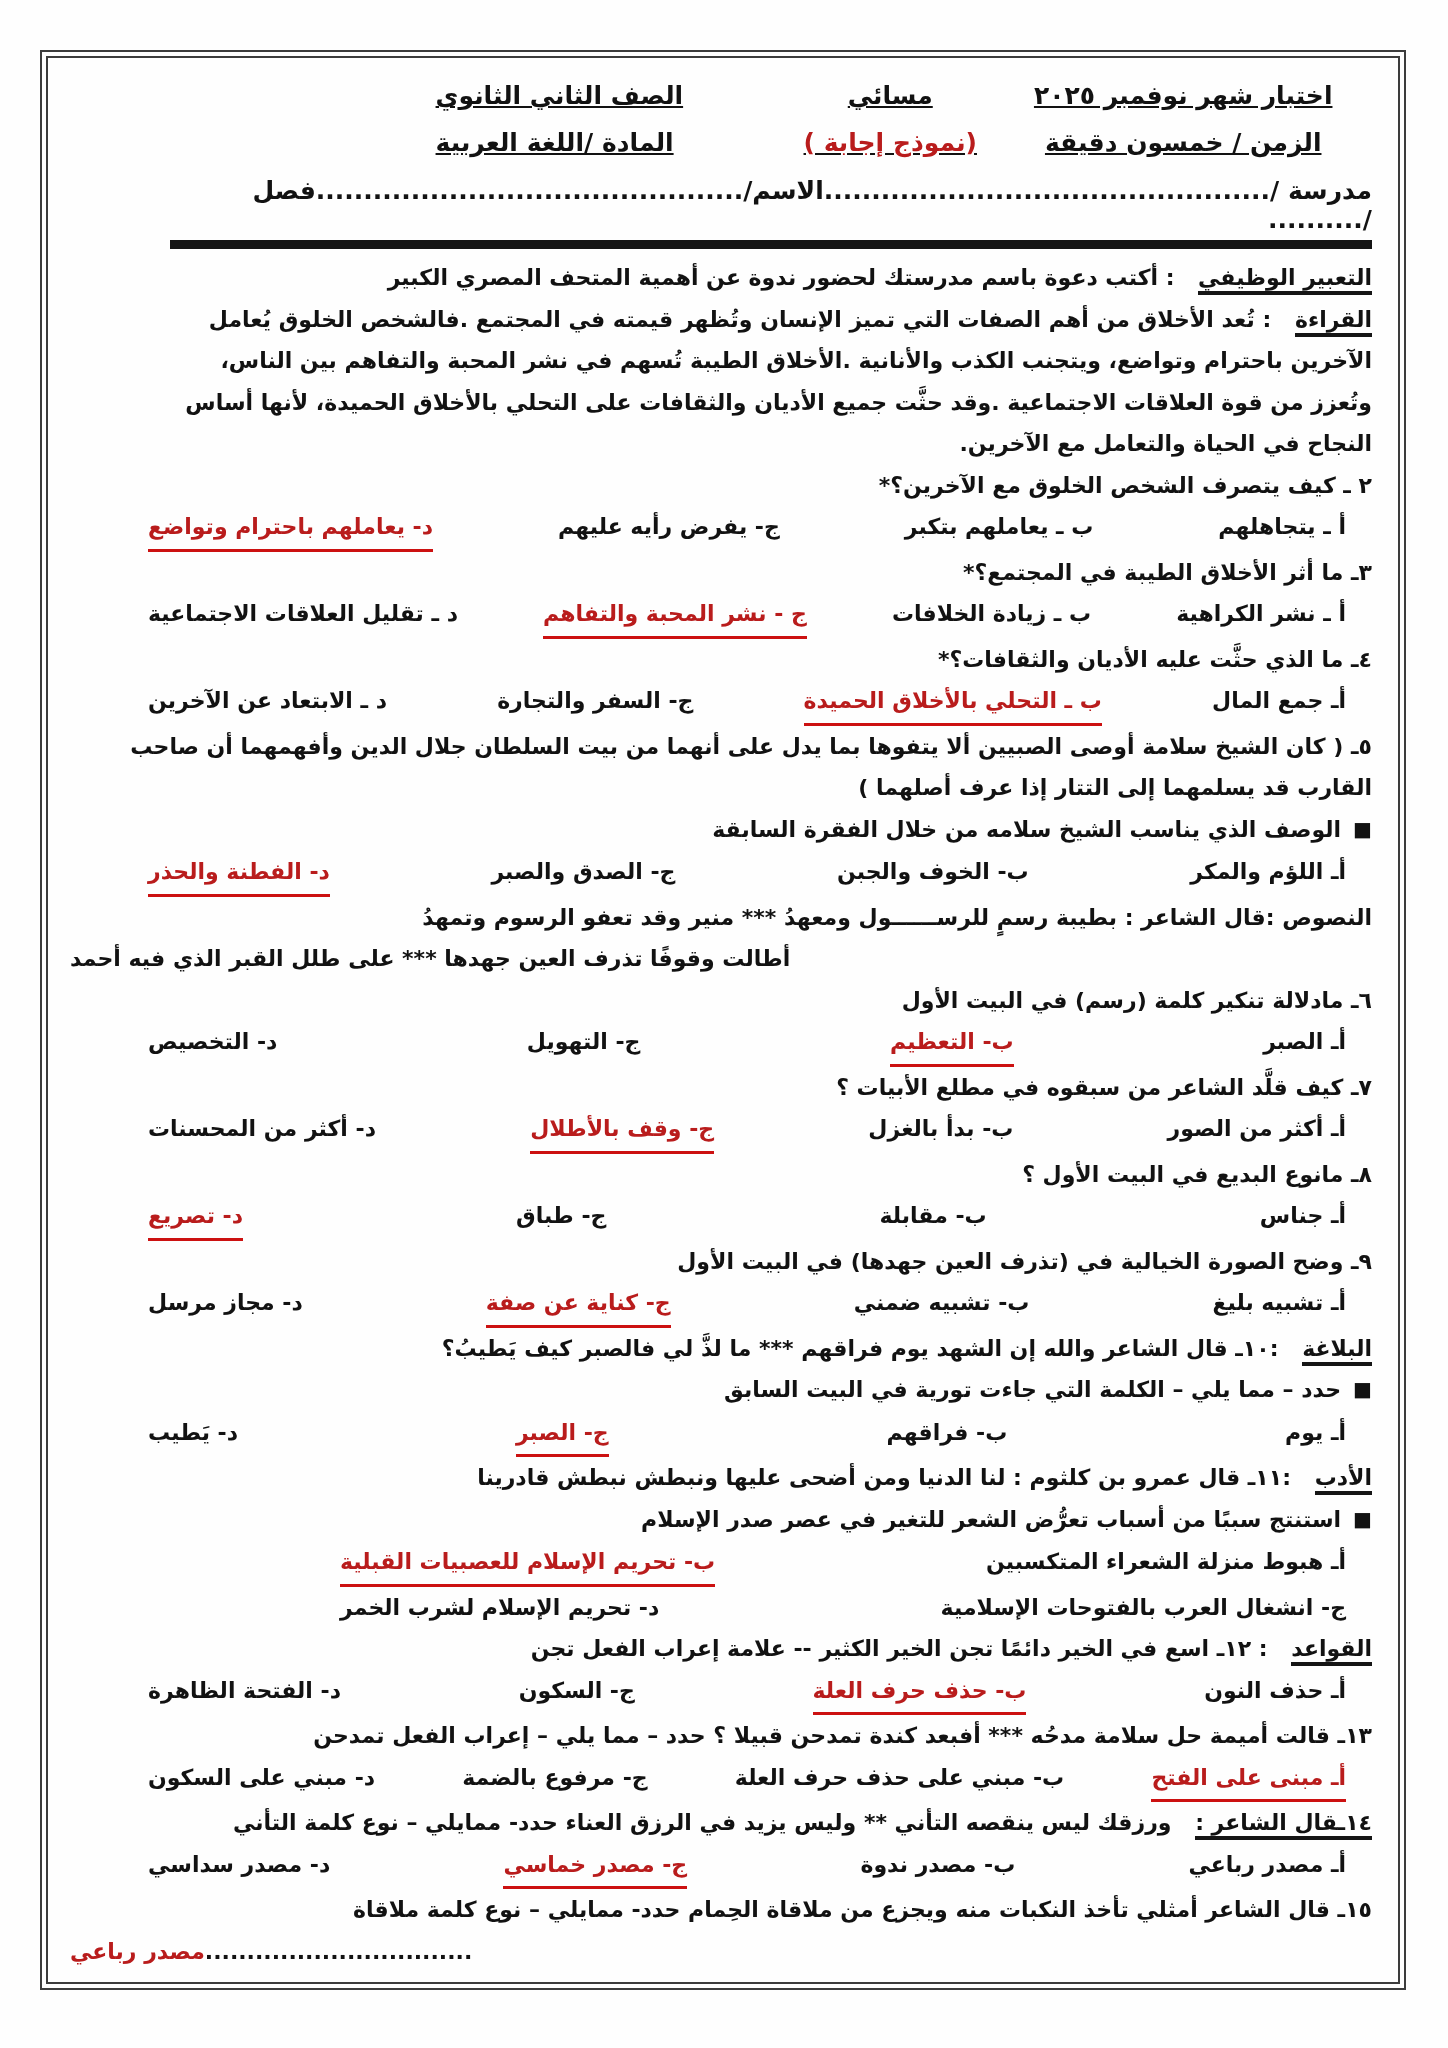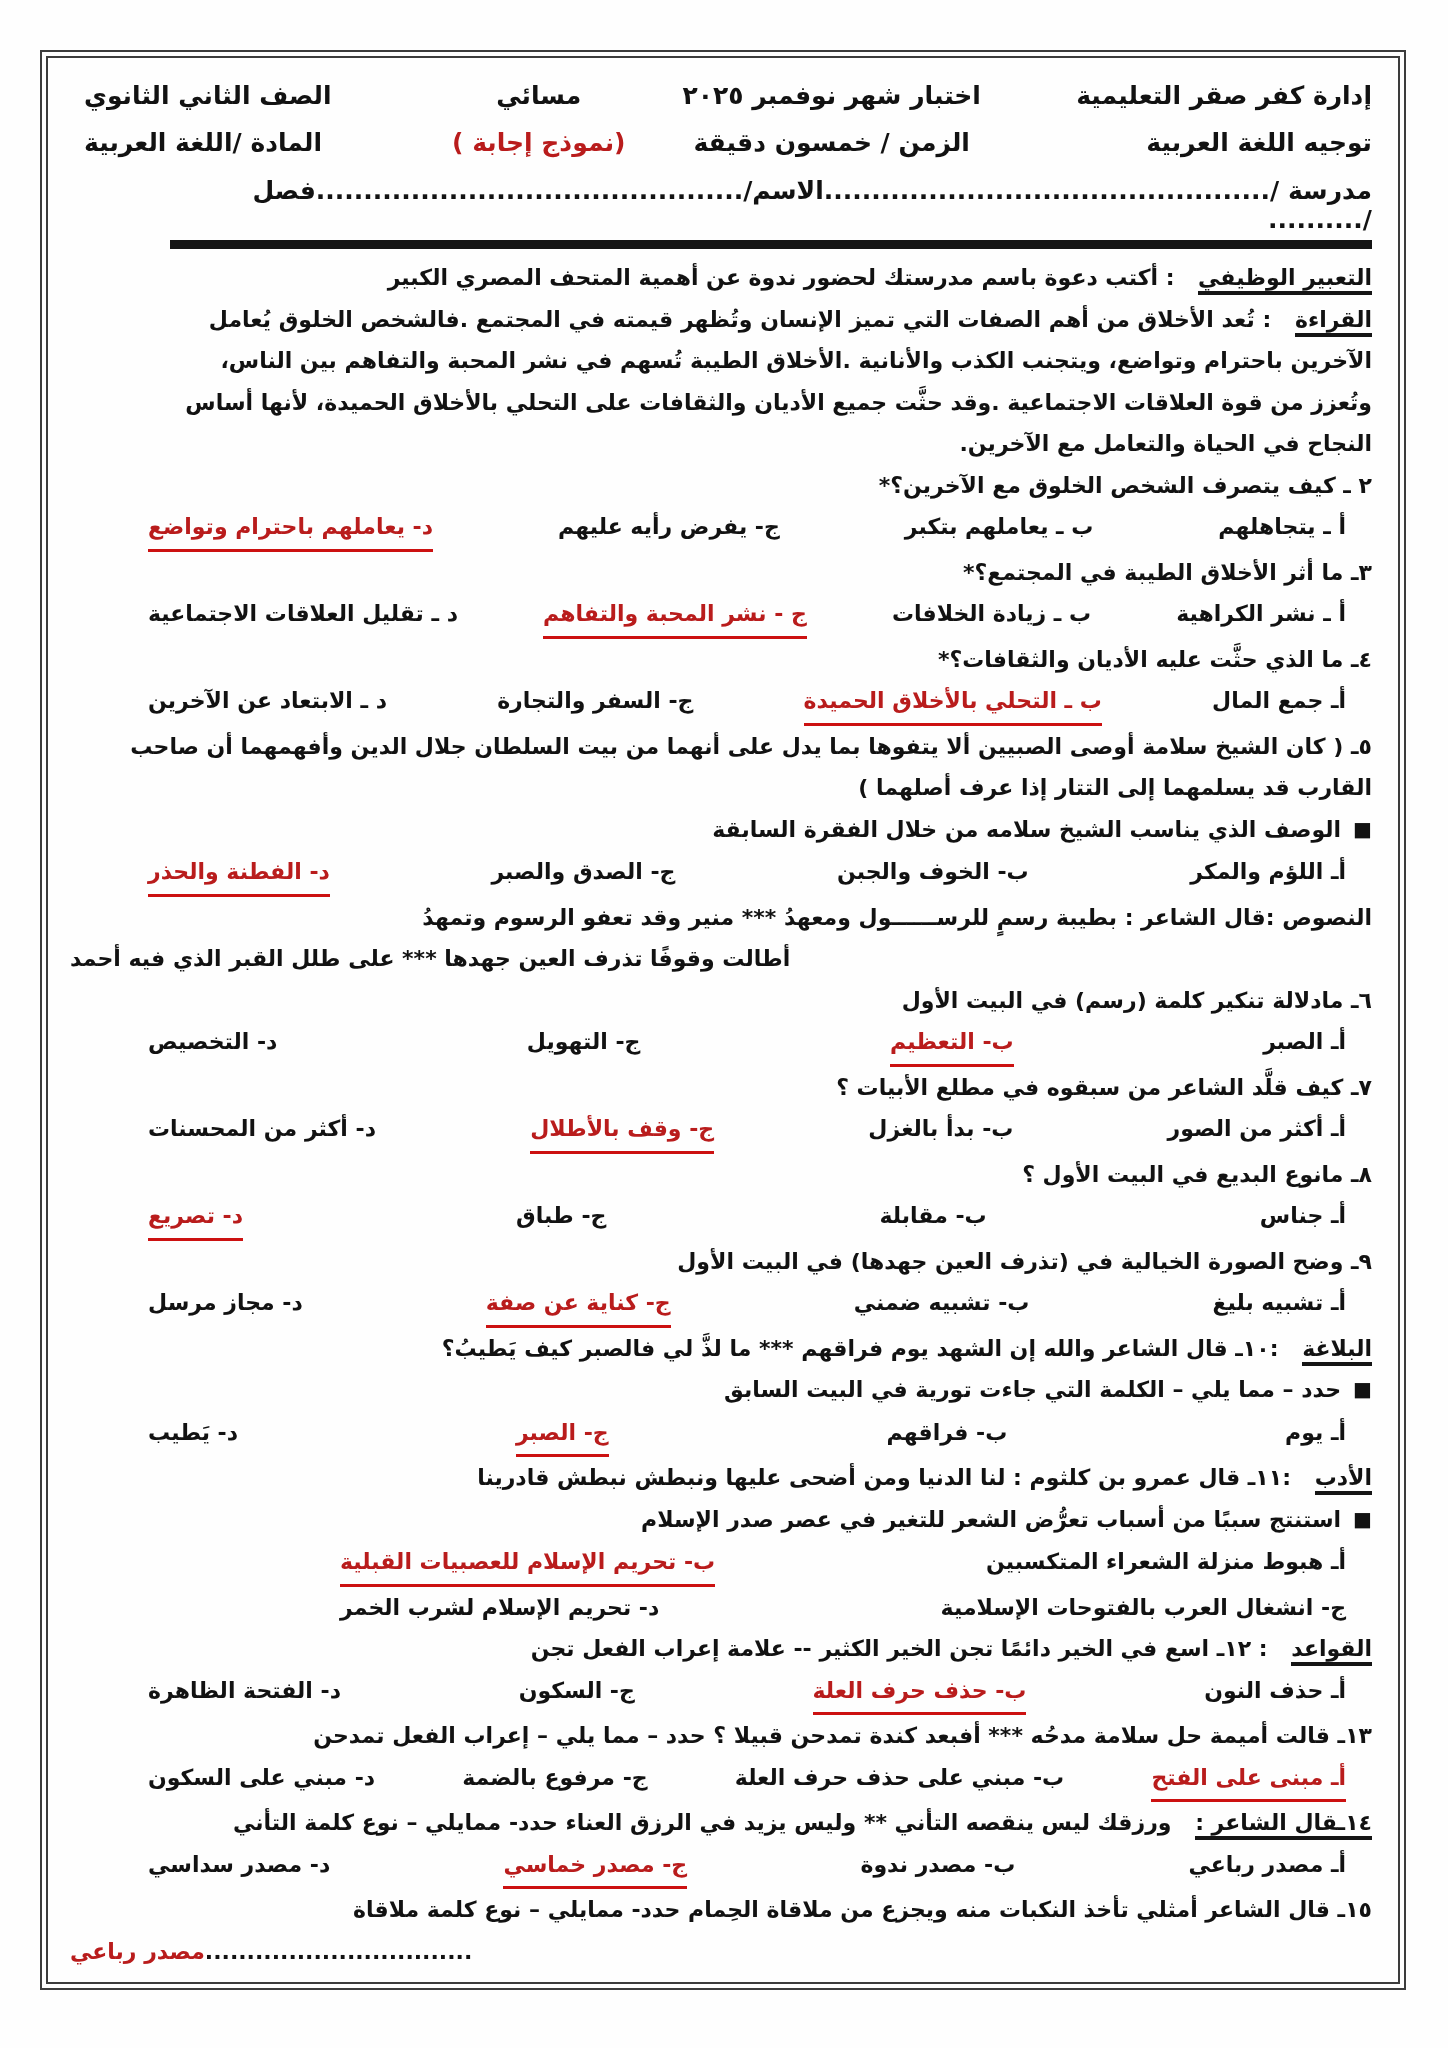--- a/index.html
+++ b/index.html
@@ -11,21 +11,21 @@
   .frame-outer {
     position:absolute; top:50px; right:42px; left:40px; bottom:58px;
     border:2px solid #3c3c3c; padding:4px;
   }
   .frame-inner {
     border:2px solid #3c3c3c; height:100%; box-sizing:border-box;
     padding:10px 26px 0 22px; overflow:hidden;
   }
   
   .header-grid { display:flex; font-size:25px; line-height:47px; margin-top:4px; }
-  .hcol { box-sizing:border-box; }
+  .hcol { box-sizing:border-box;text-decoration:underline; }
   .hcol.c1 { width:27%; text-align:right; }
   .hcol.c2 { width:29%; text-align:center; }
   .hcol.c3 { width:16%; text-align:center; }
   .hcol.c4 { width:28%; text-align:left; padding-left:14px; }
   .red { color:#b91c1c; }
   
   .student-line {
     font-size:25px; padding:10px 0 6px 0; margin-left:100px;
     border-bottom:9px solid #151515;
   }
@@ -41,24 +41,20 @@
   .bullet-icon { display:inline-block; margin-inline-end:12px; font-size:20px; transform:translateY(-1px); }
 </style>
 </head>
 <body>
 
 <div class="page">
   <div class="frame-outer">
     <div class="frame-inner">
 
       <div class="header-grid">
-        <div class="hcol c1">
-          <div>إدارة كفر صقر التعليمية</div>
-          <div>توجيه اللغة العربية</div>
-        </div>
         <div class="hcol c2">
           <div>اختبار شهر نوفمبر ٢٠٢٥</div>
           <div>الزمن / خمسون دقيقة</div>
         </div>
         <div class="hcol c3">
           <div>مسائي</div>
           <div class="red">(نموذج إجابة )</div>
         </div>
         <div class="hcol c4">
           <div>الصف الثاني الثانوي</div>

